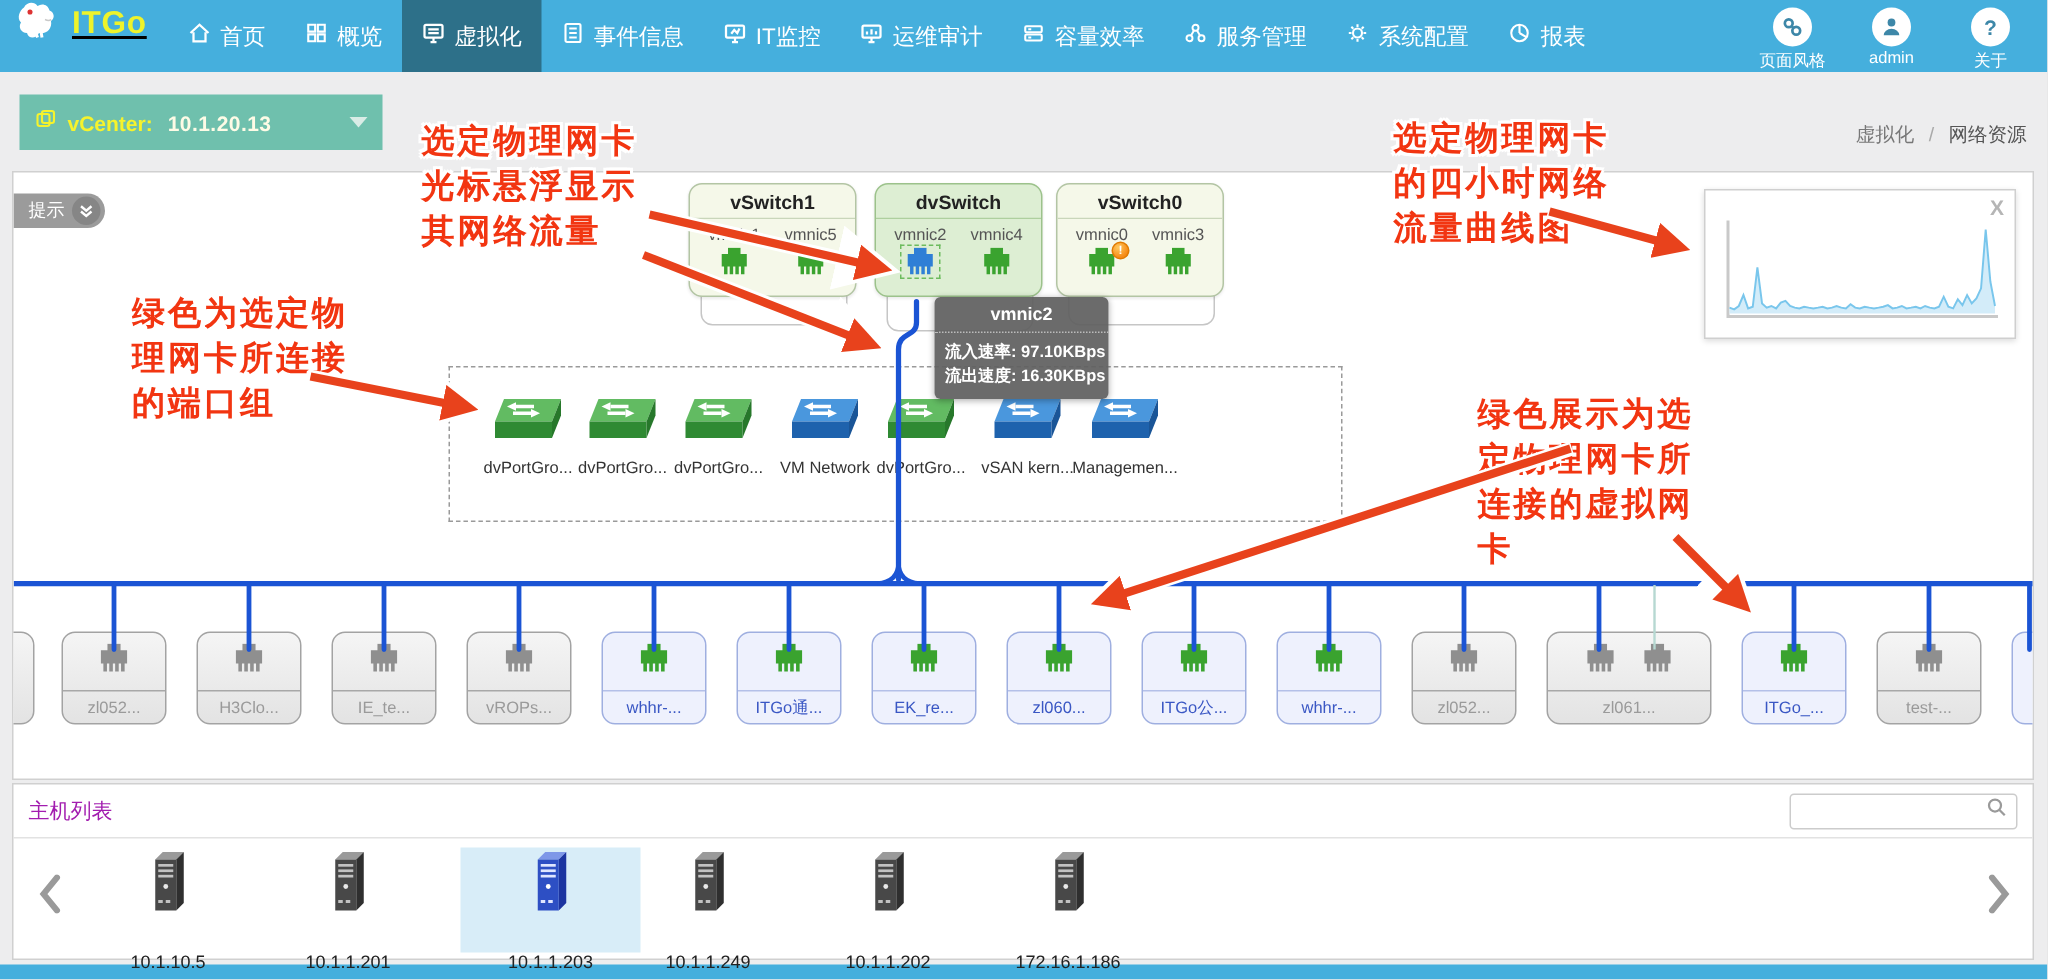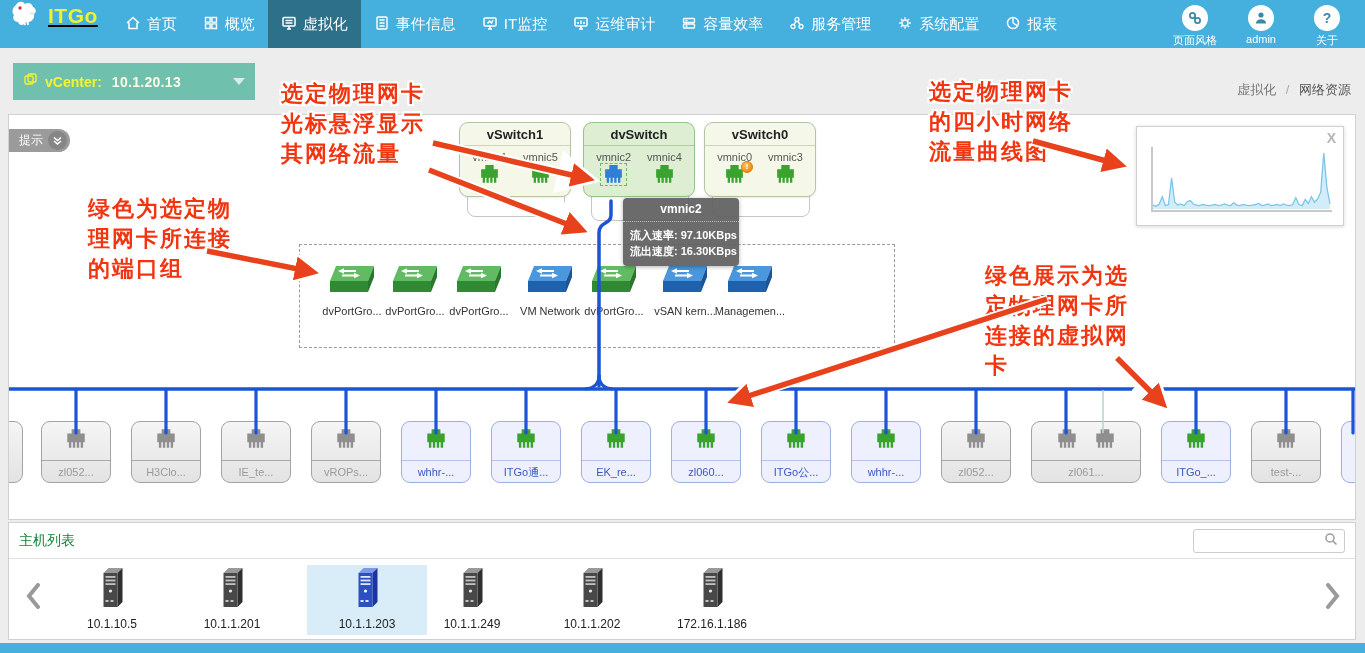--- a/index.html
+++ b/index.html
@@ -64,26 +64,26 @@
         background:linear-gradient(#f5f5f5,#e3e3e3);z-index:2;cursor:pointer;text-align:center;}
   .card .nic{margin-top:7px;}
   .card-label{position:absolute;left:0;right:0;bottom:0;height:22px;line-height:22px;font-size:11px;color:#9a9a9a;border-top:1px solid #a8a8a8;white-space:nowrap;overflow:hidden;}
   .card.on{background:#eef1fd;border-color:#9fafe0;}
   .card.on .card-label{color:#3a57c4;border-top-color:#b4c0e8;}
   .card.wide{width:110px;}
   .card .nics2{display:flex;justify-content:center;gap:14px;}
   
   .hosts{position:absolute;left:8px;top:522px;width:1348px;height:118px;background:#fff;border:1px solid #d0d0d0;z-index:2;}
   .hosts-hd{height:36px;border-bottom:1px solid #e2e2e2;display:flex;align-items:center;padding:0 10px;}
-  .hosts-title{font-size:14px;color:#15803d;}
+  .hosts-title{font-size:14px;color:#a21caf;}
   .hsearch{margin-left:auto;width:152px;height:24px;border:1px solid #ccc;border-radius:3px;background:#fff;display:flex;align-items:center;padding:0 6px;}
   .hsearch input{border:none;outline:none;flex:1;font-size:12px;font-family:inherit;min-width:0;background:transparent;}
   .hitem{position:absolute;top:42px;width:120px;height:70px;text-align:center;cursor:pointer;padding-top:2px;}
   .hitem.sel{background:#d8edf8;}
-  .hip{font-size:12px;color:#222;margin-top:2px;}
+  .hip{font-size:12px;color:#222;margin-top:18px;}
   .hchev{position:absolute;top:60px;cursor:pointer;}
   
   .footer{position:absolute;left:0;top:643px;width:1365px;height:10px;background:#45afdd;}
   
   .anno{position:absolute;z-index:55;color:#f23511;font-size:22px;font-weight:bold;line-height:30px;letter-spacing:2px;white-space:pre-line;
     text-shadow:-2px -2px 0 #fff,2px -2px 0 #fff,-2px 2px 0 #fff,2px 2px 0 #fff,0 -2px 0 #fff,0 2px 0 #fff,-2px 0 0 #fff,2px 0 0 #fff;}
   svg.overlay{position:absolute;left:0;top:0;z-index:60;pointer-events:none;}
   svg.cables{position:absolute;left:0;top:0;z-index:3;pointer-events:none;}
 </style>
 </head>

